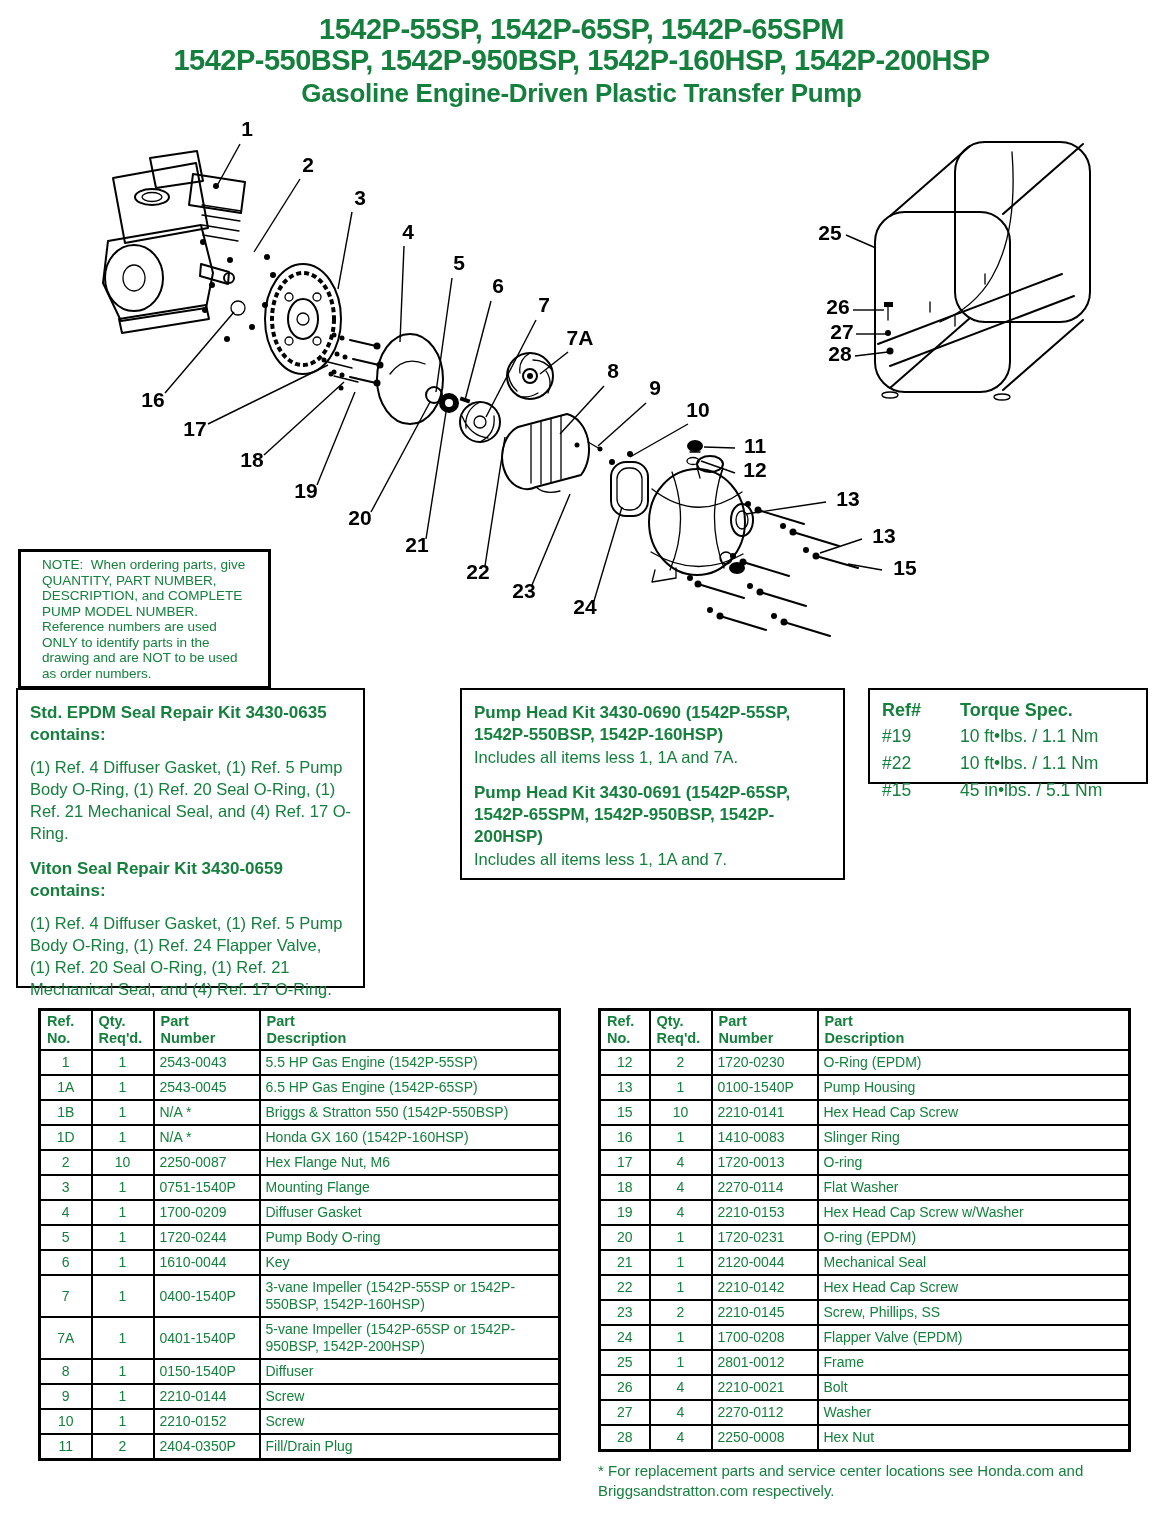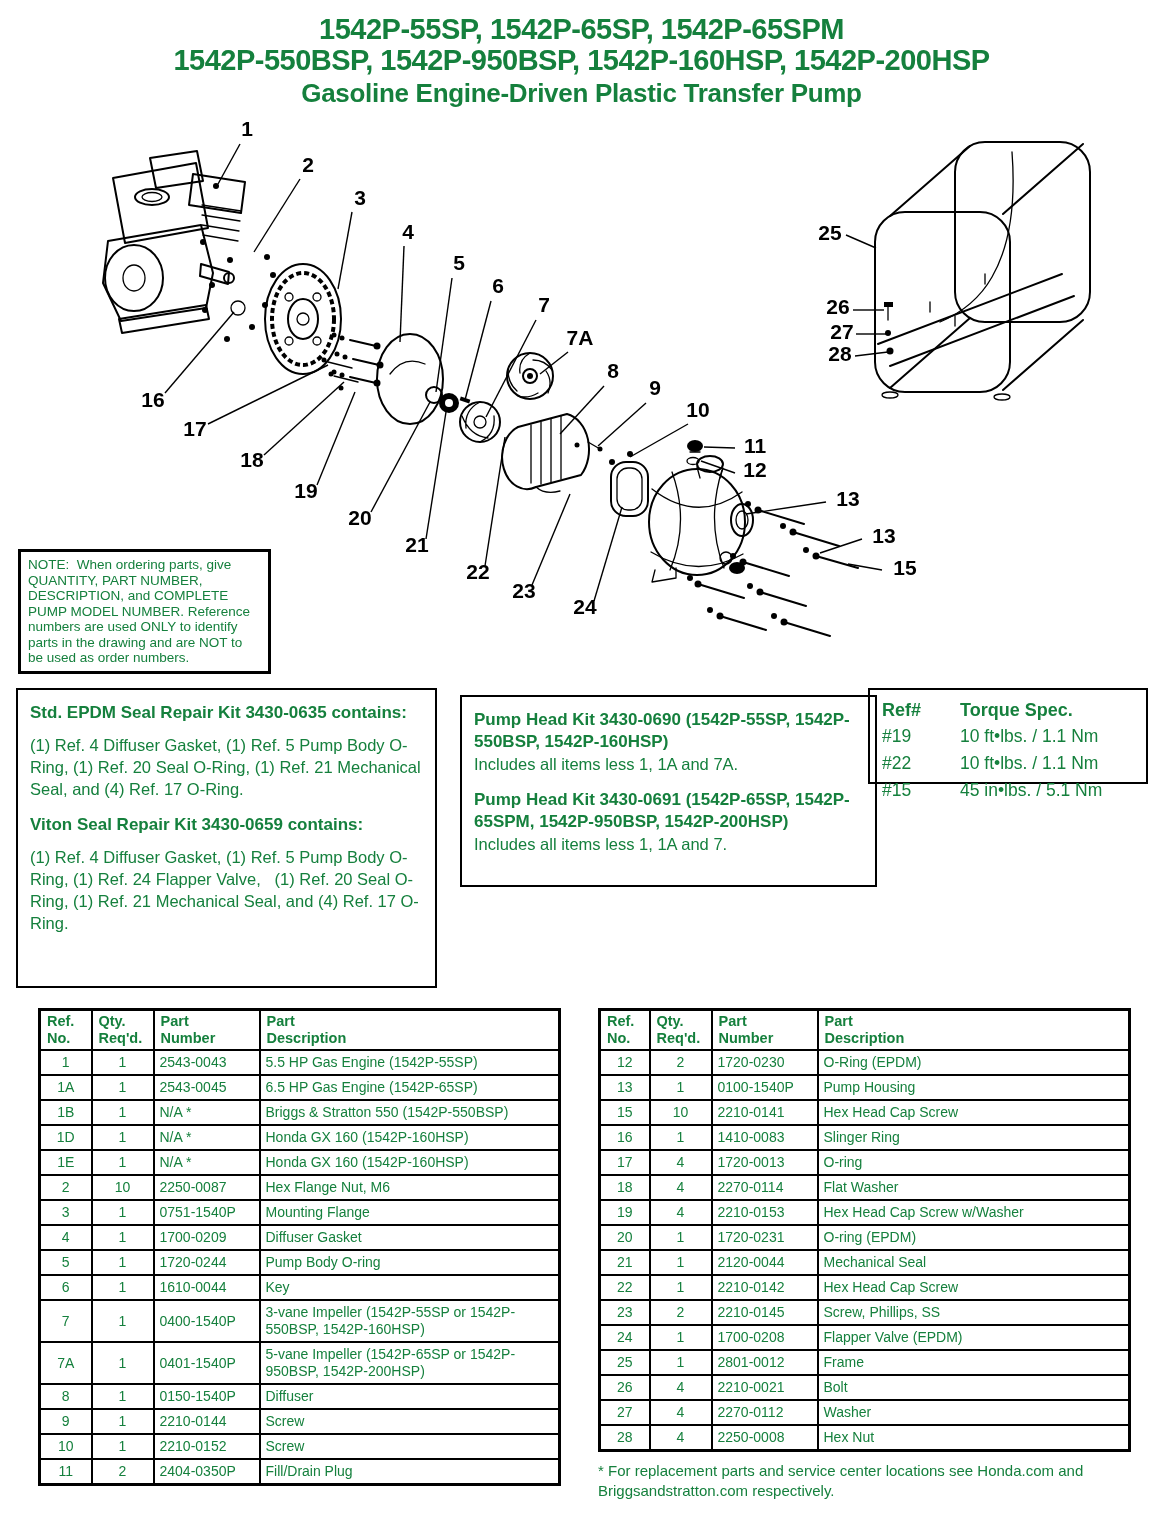--- a/index.html
+++ b/index.html
@@ -9,25 +9,25 @@
   .t1{font-size:29px;line-height:31px;letter-spacing:-0.5px;}
   .t3{font-size:26px;margin-top:2px;letter-spacing:-0.3px;}
   svg.diagram{position:absolute;left:0;top:112px;}
   .ln{fill:none;stroke:#000;stroke-width:2;stroke-linejoin:round;stroke-linecap:round;}
   .thin{stroke-width:1.3;}
   .fillb{fill:#000;stroke:none;}
   .leader{stroke:#000;stroke-width:1.4;}
   .callout{font-family:"Liberation Sans",sans-serif;font-weight:bold;font-size:21px;
            text-anchor:middle;fill:#000;}
   .note-box{position:absolute;left:18px;top:549px;width:253px;border:3px solid #000;
-            padding:5px 7px;font-size:13.5px;line-height:15.5px;box-sizing:border-box;
+            padding:5px 21px;font-size:13.5px;line-height:15.5px;box-sizing:border-box;
             white-space:pre-wrap;}
   .kit-box{position:absolute;border:2px solid #000;box-sizing:border-box;padding:12px 12px;}
-  #epdm-box{left:16px;top:688px;width:421px;height:300px;}
-  #pumphead-box{left:460px;top:688px;width:417px;height:192px;margin-top:7px;}
+  #epdm-box{left:16px;top:688px;width:349px;height:300px;}
+  #pumphead-box{left:460px;top:688px;width:385px;height:192px;}
   #torque-box{left:868px;top:688px;width:280px;height:96px;padding:8px 12px;}
   .kit-h{margin:0 0 10px 0;font-weight:bold;font-size:17px;line-height:22px;}
   .kit-b{margin:0 0 14px 0;font-size:16.5px;line-height:22px;white-space:pre-wrap;}
   table.torque{border-collapse:collapse;width:100%;font-size:17.5px;}
   table.torque th{text-align:left;font-size:18px;padding:2px 0;}
   table.torque td{padding:3px 0;}
   table.torque th:first-child,table.torque td:first-child{width:78px;}
   .parts-col{position:absolute;top:1008px;}
   #left-col{left:38px;width:523px;}
   #right-col{left:598px;width:533px;}
@@ -328,26 +328,20 @@
             <td>N/A *</td>
             <td>Briggs &amp; Stratton 550 (1542P-550BSP)</td>
           </tr>
           <tr>
             <td>1D</td>
             <td>1</td>
             <td>N/A *</td>
             <td>Honda GX 160 (1542P-160HSP)</td>
           </tr>
           <tr>
-            <td>1E</td>
-            <td>1</td>
-            <td>N/A *</td>
-            <td>Honda GX 160 (1542P-160HSP)</td>
-          </tr>
-          <tr>
             <td>2</td>
             <td>10</td>
             <td>2250-0087</td>
             <td>Hex Flange Nut, M6</td>
           </tr>
           <tr>
             <td>3</td>
             <td>1</td>
             <td>0751-1540P</td>
             <td>Mounting Flange</td>

